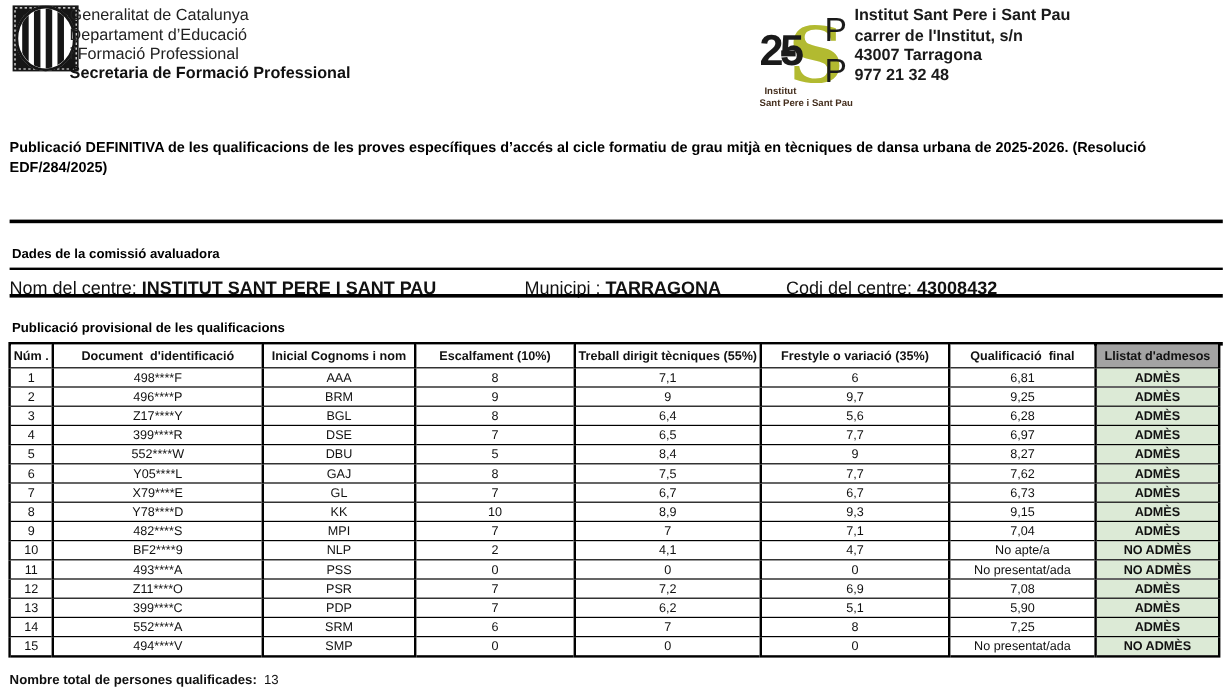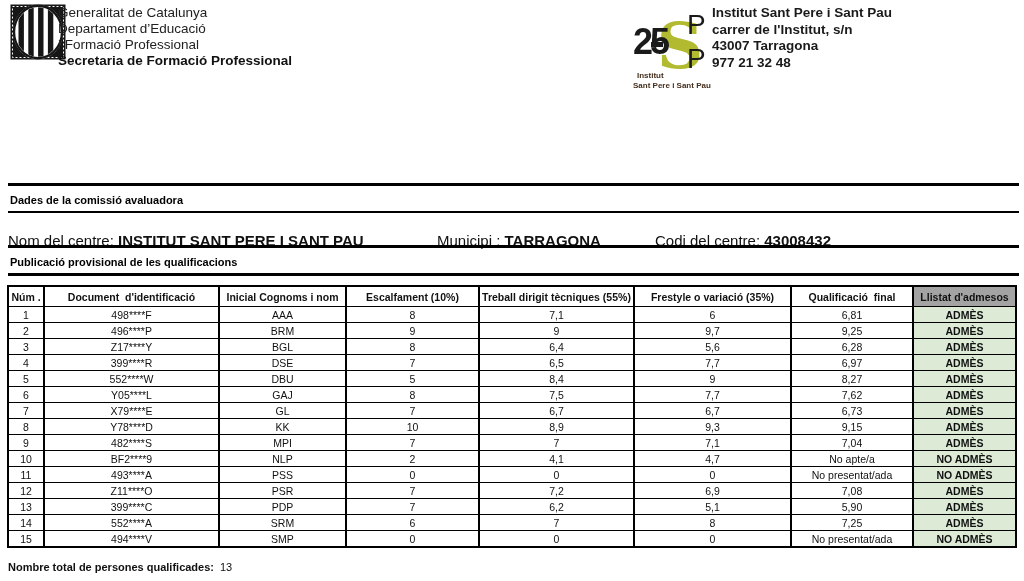--- a/index.html
+++ b/index.html
@@ -15,21 +15,21 @@
   .isp-text { position:absolute; left:712px; top:5px; font-size:13.5px; line-height:16.5px; font-weight:bold; color:#1a1a1a; }
   
   .doc-title {
     position:absolute; left:8px; top:116px; width:1006px;
     font-size:12px; font-weight:bold; line-height:15.5px; color:#000;
   }
   
   .section-bar {
     position:absolute; left:8px; width:1007px;
     border-top:3px solid #000; font-weight:bold; font-size:11px;
-    padding:8px 2px 5px 2px; color:#000;
+    padding:20px 2px 5px 2px; color:#000;
   }
   .section-bar.s1 { top:183px; border-bottom:2px solid #000; }
   .section-bar.s2 { top:245px; border-bottom:3px solid #000; }
   
   .fields { position:absolute; left:0; top:232px; width:1024px; height:16px; font-size:15px; }
   .field { position:absolute; white-space:nowrap; }
   .field .val { font-weight:bold; }
   .field.f0 { left:8px; }
   .field.f1 { left:437px; }
   .field.f2 { left:655px; }
@@ -98,20 +98,21 @@
     </svg>
   </div>
 
   <div class="isp-text">
     <div>Institut Sant Pere i Sant Pau</div>
     <div>carrer de l'Institut, s/n</div>
     <div>43007 Tarragona</div>
     <div>977 21 32 48</div>
   </div>
 
+  <div class="doc-title">Publicació DEFINITIVA de les qualificacions de les proves específiques d’accés al cicle formatiu de grau mitjà en tècniques de dansa urbana de 2025-2026. (Resolució EDF/284/2025)</div>
 
   <div class="section-bar s1">Dades de la comissió avaluadora</div>
 
   <div class="fields">
     <span class="field f0">
       <span class="lbl">Nom del centre:</span>
       <span class="val">INSTITUT SANT PERE I SANT PAU</span>
     </span>
     <span class="field f1">
       <span class="lbl">Municipi :</span>

